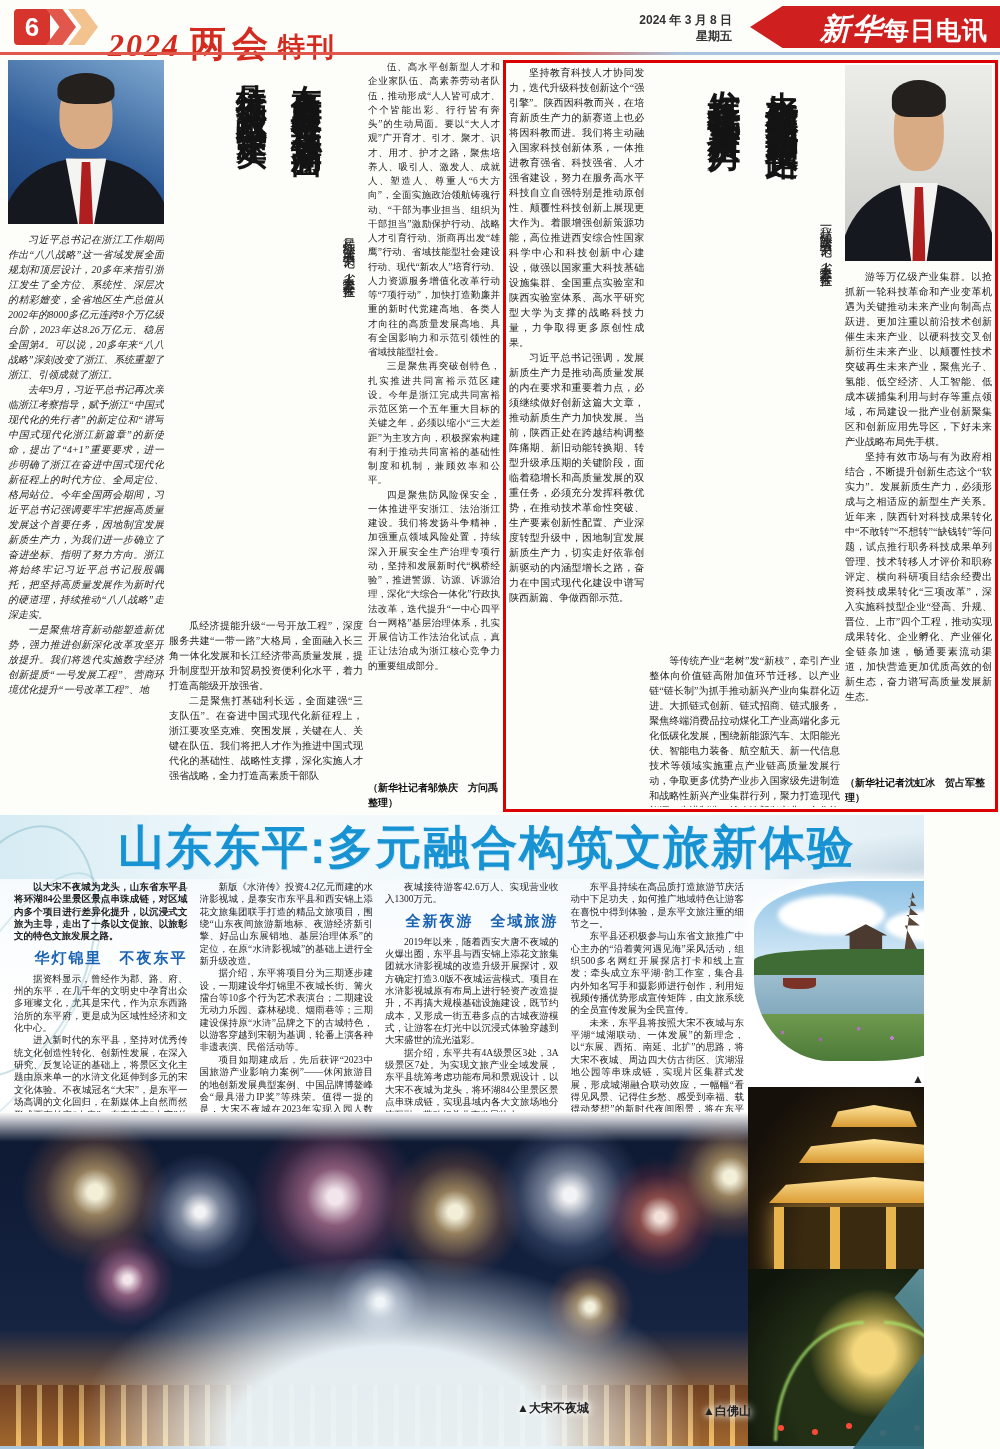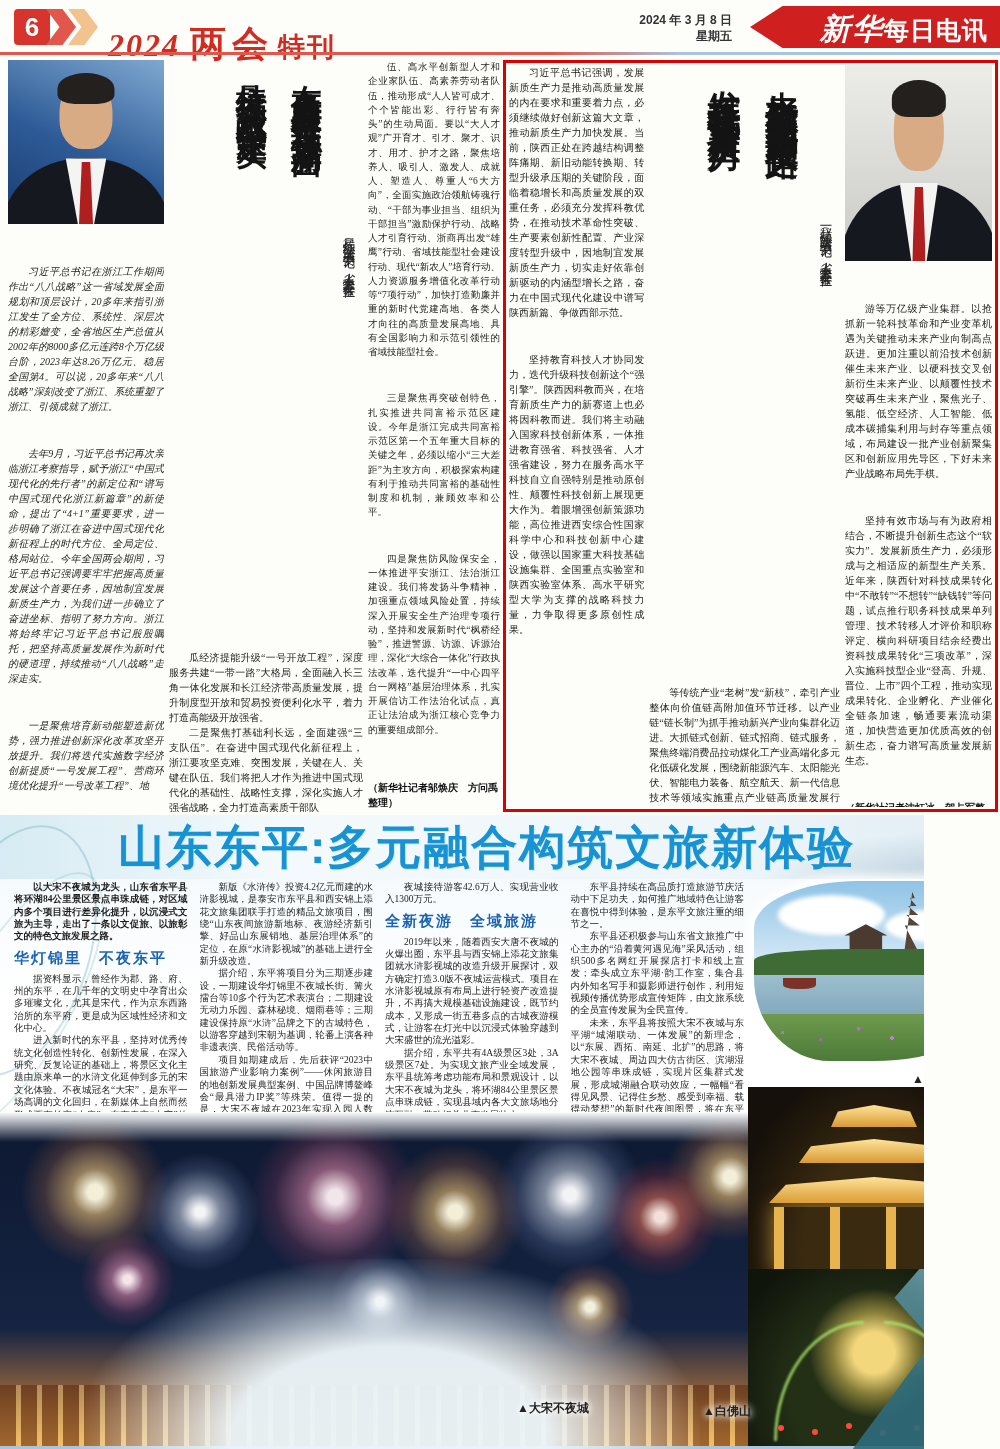--- a/index.html
+++ b/index.html
@@ -25,21 +25,21 @@
   .mh-script { font:bold italic 30px "Liberation Serif",serif; letter-spacing:2px; }
   .mh-rest { font:bold 25px "Liberation Sans",sans-serif; letter-spacing:1px; }
   .hdr-rule { position:absolute; left:0; top:52px; width:1000px; height:3px;
     background:linear-gradient(to right,#e2574b 0 55%,#aac4dd 68% 100%); }
 
   
   .art p { font-size:10px; line-height:1.5; text-align:justify; color:#1c1c1c; text-indent:2em; }
   .art { position:absolute; top:60px; height:752px; display:flex; overflow:hidden; }
   .art-left { left:8px; width:492px; gap:5px; }
   .art-right { left:503px; width:495px; border:3px solid #dd0000; gap:5px; padding:2px 3px; }
-  .col { overflow:hidden; display:flex; flex-direction:column;gap:32px; }
+  .col { overflow:hidden; display:flex; flex-direction:column; }
   .colL1 { width:156px;font-style:italic; }
   .colL2 { width:194px; }
   .colL3 { width:132px; }
   .colL3 p { font-size:9.5px; }
   .colR1 { width:136px; }
   .colR2 { width:192px; }
   .colR3 { width:148px; }
   .attr { font:bold 10px/15px "Liberation Serif",serif; color:#111; margin-top:auto; padding-bottom:2px; }
 
   .portrait { position:relative; overflow:hidden; flex:none; margin-bottom:8px; }
@@ -77,21 +77,21 @@
   .banner-mtn { position:absolute; right:0; top:16px; width:240px; height:48px;
     background:radial-gradient(ellipse at 85% 100%,rgba(120,150,175,.38),transparent 70%); }
   .f-head { position:absolute; left:118px; top:4px; color:#1792d2; white-space:nowrap;
     font:bold 46px/56px "Liberation Sans",sans-serif; letter-spacing:2px;
     text-shadow:1px 1px 0 #cde8f5; }
 
   .f-cols { position:absolute; left:14px; top:66px; width:730px; height:234px; display:flex; gap:12px; }
   .f-col { flex:1; overflow:hidden; }
   .f-col p { font-size:9.5px; line-height:1.3; text-align:justify; color:#1d1d1d; text-indent:2em; }
   .f-lead { font-weight:bold; color:#000; }
-  .sec-head { font:bold 15px/22px "Liberation Sans",sans-serif; color:#1b64b4; text-align:left;
+  .sec-head { font:bold 15px/22px "Liberation Sans",sans-serif; color:#1b64b4; text-align:right;
     letter-spacing:2px; margin:4px 0; }
 
   .photo-lake-wrap { position:absolute; left:752px; top:62px; width:244px; height:212px; }
   .photo-lake { position:absolute; left:2px; top:4px; width:238px; height:180px; overflow:hidden;
     border-radius:44% 26% 50% 32% / 26% 40% 30% 46%; box-shadow:0 0 14px 10px #ffffff inset, 0 0 10px 6px rgba(255,255,255,.9); }
   .lk-sky { position:absolute; inset:0; background:linear-gradient(#8fc3e6,#e9f4fa 58%); }
   .lk-cloud1,.lk-cloud2 { position:absolute; background:#fff; border-radius:50%; filter:blur(2px); }
   .lk-cloud1 { left:10%; top:8%; width:45%; height:22%; }
   .lk-cloud2 { left:55%; top:16%; width:38%; height:18%; }
   .lk-trees { position:absolute; left:0; top:38%; width:100%; height:16%; background:#3f6b35; border-radius:40% 30% 0 0; }
@@ -210,22 +210,22 @@
     <div class="col colL3">
       <p>伍、高水平创新型人才和企业家队伍、高素养劳动者队伍，推动形成“人人皆可成才、个个皆能出彩、行行皆有奔头”的生动局面。要以“大人才观”广开育才、引才、聚才、识才、用才、护才之路，聚焦培养人、吸引人、激发人、成就人、塑造人、尊重人“6大方向”，全面实施政治领航铸魂行动、“干部为事业担当、组织为干部担当”激励保护行动、战略人才引育行动、浙商再出发“雄鹰”行动、省域技能型社会建设行动、现代“新农人”培育行动、人力资源服务增值化改革行动等“7项行动”，加快打造勤廉并重的新时代党建高地、各类人才向往的高质量发展高地、具有全国影响力和示范引领性的省域技能型社会。</p>
       <p>三是聚焦再突破创特色，扎实推进共同富裕示范区建设。今年是浙江完成共同富裕示范区第一个五年重大目标的关键之年，必须以缩小“三大差距”为主攻方向，积极探索构建有利于推动共同富裕的基础性制度和机制，兼顾效率和公平。</p>
       <p>四是聚焦防风险保安全，一体推进平安浙江、法治浙江建设。我们将发扬斗争精神，加强重点领域风险处置，持续深入开展安全生产治理专项行动，坚持和发展新时代“枫桥经验”，推进警源、访源、诉源治理，深化“大综合一体化”行政执法改革，迭代提升“一中心四平台一网格”基层治理体系，扎实开展信访工作法治化试点，真正让法治成为浙江核心竞争力的重要组成部分。</p>
       <div class="attr">（新华社记者邬焕庆　方问禹整理）</div>
     </div>
   </div>
 
   <div class="art art-right">
     <div class="col colR1">
+      <p>坚持教育科技人才协同发力，迭代升级科技创新这个“强引擎”。陕西因科教而兴，在培育新质生产力的新赛道上也必将因科教而进。我们将主动融入国家科技创新体系，一体推进教育强省、科技强省、人才强省建设，努力在服务高水平科技自立自强特别是推动原创性、颠覆性科技创新上展现更大作为。着眼增强创新策源功能，高位推进西安综合性国家科学中心和科技创新中心建设，做强以国家重大科技基础设施集群、全国重点实验室和陕西实验室体系、高水平研究型大学为支撑的战略科技力量，力争取得更多原创性成果。</p>
       <p>习近平总书记强调，发展新质生产力是推动高质量发展的内在要求和重要着力点，必须继续做好创新这篇大文章，推动新质生产力加快发展。当前，陕西正处在跨越结构调整阵痛期、新旧动能转换期、转型升级承压期的关键阶段，面临着稳增长和高质量发展的双重任务，必须充分发挥科教优势，在推动技术革命性突破、生产要素创新性配置、产业深度转型升级中，因地制宜发展新质生产力，切实走好依靠创新驱动的内涵型增长之路，奋力在中国式现代化建设中谱写陕西新篇、争做西部示范。</p>
-      <p>坚持教育科技人才协同发力，迭代升级科技创新这个“强引擎”。陕西因科教而兴，在培育新质生产力的新赛道上也必将因科教而进。我们将主动融入国家科技创新体系，一体推进教育强省、科技强省、人才强省建设，努力在服务高水平科技自立自强特别是推动原创性、颠覆性科技创新上展现更大作为。着眼增强创新策源功能，高位推进西安综合性国家科学中心和科技创新中心建设，做强以国家重大科技基础设施集群、全国重点实验室和陕西实验室体系、高水平研究型大学为支撑的战略科技力量，力争取得更多原创性成果。</p>
     </div>
     <div class="col colR2">
       <div class="hl-wrap">
         <div class="vcol byline by-R">赵一德（陕西省委书记、省人大常委会主任）</div>
         <div class="vcol hl hl-R">走好依靠创新驱动内涵型增长之路</div>
         <div class="vcol hl hl-R">发挥科教优势培育新质生产力</div>
       </div>
       <div class="below-hl">
         <p>等传统产业“老树”发“新枝”，牵引产业整体向价值链高附加值环节迁移。以产业链“链长制”为抓手推动新兴产业向集群化迈进。大抓链式创新、链式招商、链式服务，聚焦终端消费品拉动煤化工产业高端化多元化低碳化发展，围绕新能源汽车、太阳能光伏、智能电力装备、航空航天、新一代信息技术等领域实施重点产业链高质量发展行动，争取更多优势产业步入国家级先进制造和战略性新兴产业集群行列，聚力打造现代能源、先进制造、战略性新兴产业、文化旅</p>
       </div>

